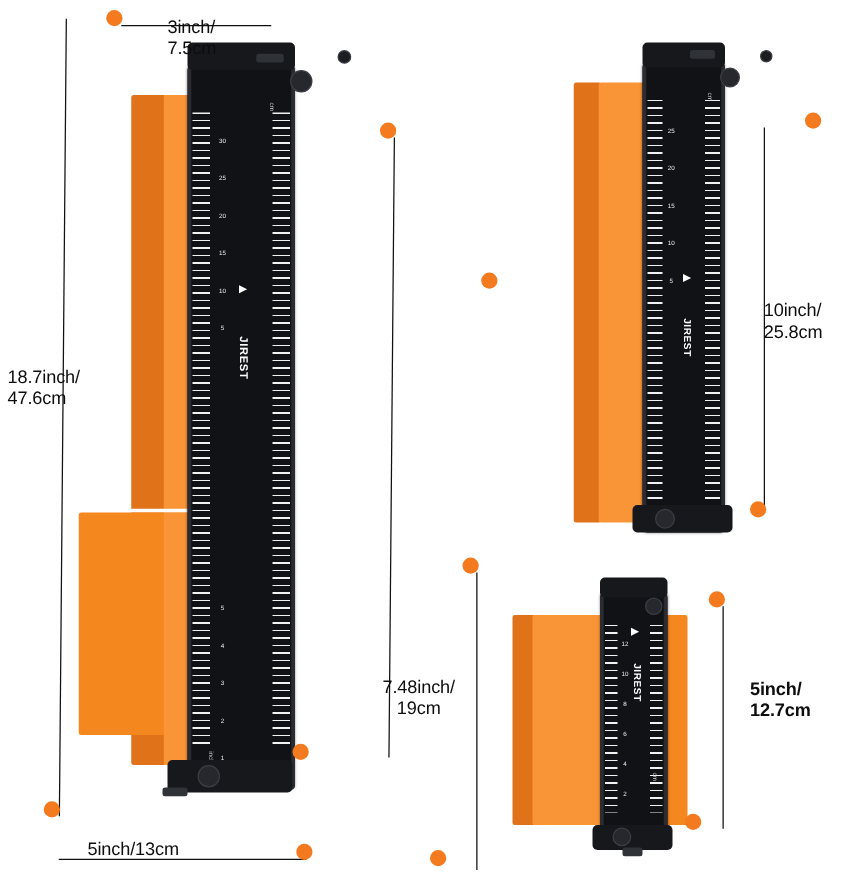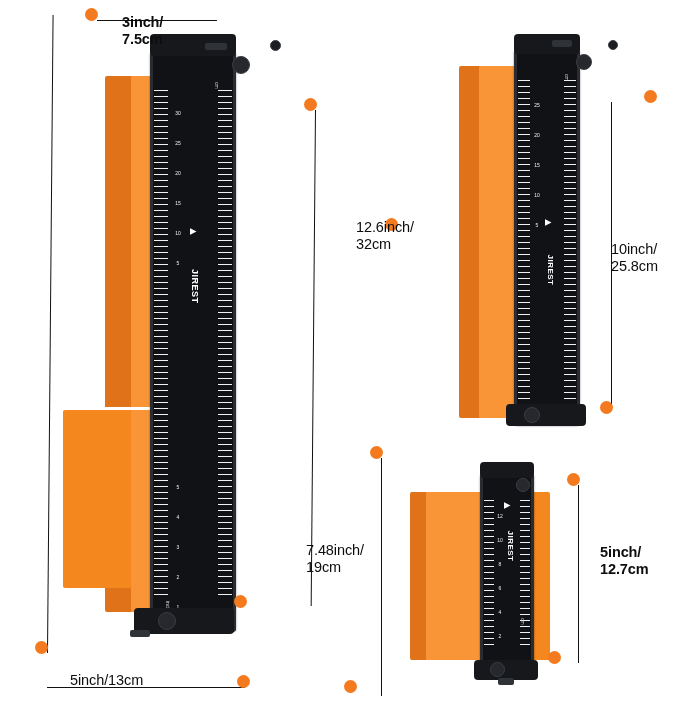--- a/index.html
+++ b/index.html
@@ -243,25 +243,25 @@
   <div class="dot" style="left:234px;top:595px;"></div>
   <div class="dot" style="left:237px;top:675px;"></div>
   <div class="dot" style="left:385px;top:218px;"></div>
   <div class="dot" style="left:644px;top:90px;"></div>
   <div class="dot" style="left:600px;top:401px;"></div>
   <div class="dot" style="left:370px;top:446px;"></div>
   <div class="dot" style="left:344px;top:680px;"></div>
   <div class="dot" style="left:567px;top:473px;"></div>
   <div class="dot" style="left:548px;top:651px;"></div>
 
-  <div class="dim" style="left:122px;top:14px;font-weight:bold;">3inch/
+  <div class="dim" style="left:134px;top:14px;">3inch/
 7.5cm</div>
+  <div class="dim" style="left:6px;top:294px;">18.7inch/
+47.6cm</div>
   <div class="dim" style="left:70px;top:672px;">5inch/13cm</div>
-  <div class="dim" style="left:356px;top:219px;">12.6inch/
-32cm</div>
   <div class="dim" style="left:611px;top:241px;">10inch/
 25.8cm</div>
-  <div class="dim" style="left:306px;top:542px;">7.48inch/
+  <div class="dim" style="left:306px;top:542px;text-align:center;">7.48inch/
 19cm</div>
   <div class="dim" style="left:600px;top:544px;font-weight:bold;">5inch/
 12.7cm</div>
 
 </div>
 
 </body></html>

